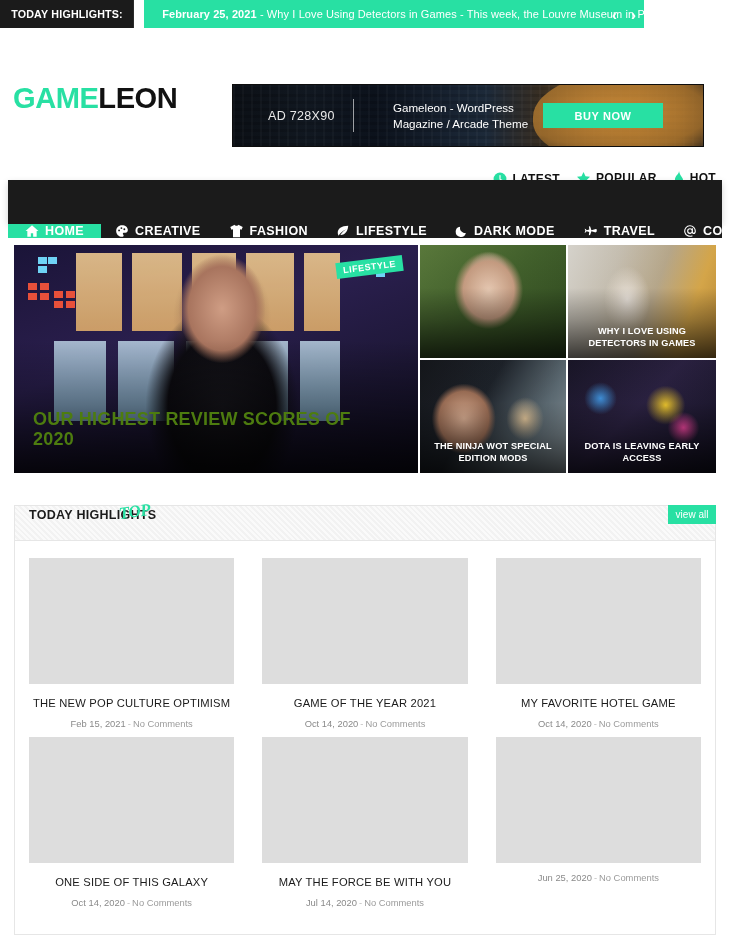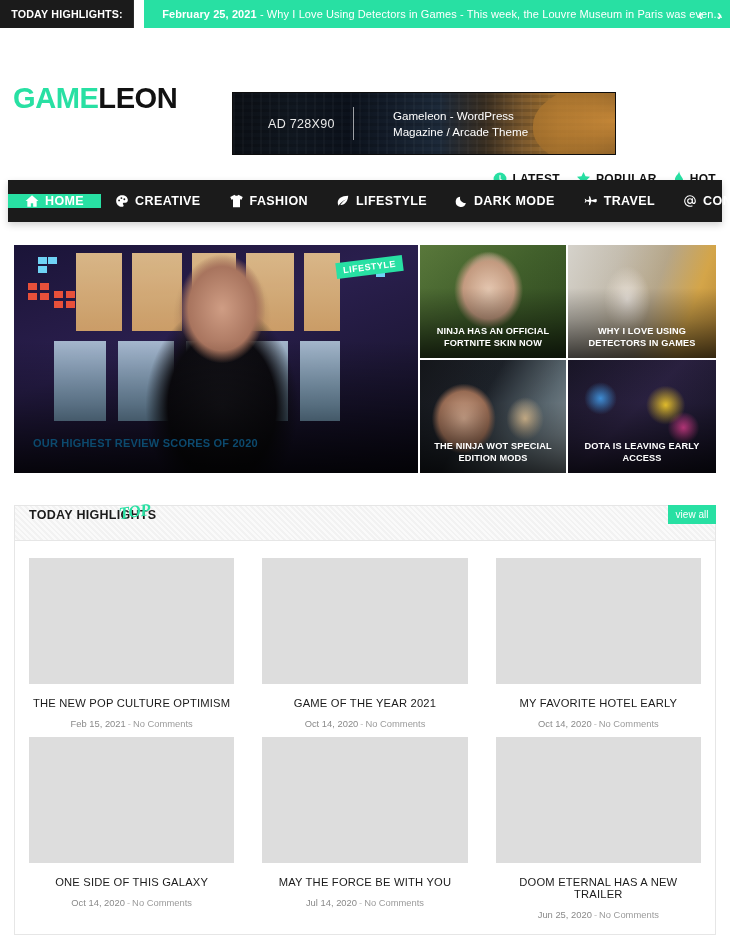--- a/index.html
+++ b/index.html
@@ -5,21 +5,21 @@
   * { box-sizing: border-box; margin: 0; padding: 0; }
   html, body {
     width: 730px; height: 952px;
     background: #ffffff;
     font-family: "Liberation Sans", sans-serif;
     overflow: hidden;
   }
   .page { position: relative; width: 730px; height: 952px; background:#fff; }
 
   
-  .ticker { display:flex; height:28px; width:730px; align-items:stretch; }
+  .ticker { display:flex; height:28px; width:644px; align-items:stretch; }
   .ticker-label {
     background:#1b1b1b; color:#fff; display:flex; align-items:center;
     padding:0 12px; font-size:11.5px; font-weight:bold; letter-spacing:.2px;
     font-family:"Liberation Sans Narrow","Liberation Sans",sans-serif;
     white-space:nowrap; transform:scaleX(.93); transform-origin:left center;
   }
   .ticker-body {
     flex:1; background:#28e0a3; display:flex; align-items:center;
     padding:0 10px 0 18px; overflow:hidden; position:relative;
   }
@@ -33,21 +33,21 @@
   .logo {
     position:absolute; left:13px; top:70px;
     font-size:30px; font-weight:bold; letter-spacing:-.5px;
     font-family:"Liberation Sans Narrow","Liberation Sans",sans-serif;
     transform:translateY(-50%) scaleX(.97); transform-origin:left center;
   }
   .logo .g { color:#28e0a3; }
   .logo .l { color:#111; }
 
   .ad {
-    position:absolute; left:232px; top:64px; width:384px; height:63px;
+    position:absolute; left:232px; top:56px; width:472px; height:63px;
     overflow:hidden; border:1px solid #0d0d0d;
     background:
       radial-gradient(ellipse 120px 50px at 390px 30px, rgba(190,120,40,.95), rgba(160,95,30,0) 70%),
       linear-gradient(90deg,#0c1016 0%, #111821 16%, #0c121c 30%, #16202e 44%, #1d2a3a 54%, #3a2f22 66%, #7d5a2e 76%, #a9762f 86%, #6d4c22 95%, #15151a 100%);
   }
   .ad::before {
     content:""; position:absolute; inset:0;
     background:
       repeating-linear-gradient(90deg, rgba(255,255,255,.05) 0 2px, rgba(0,0,0,0) 2px 9px),
       repeating-linear-gradient(0deg, rgba(0,0,0,.22) 0 3px, rgba(255,255,255,0) 3px 7px);
@@ -66,27 +66,27 @@
   .ad-btn {
     position:absolute; left:310px; width:120px; height:25px; background:#28e0a3;
     color:#fff; font-size:11px; font-weight:bold; letter-spacing:.6px;
     display:flex; align-items:center; justify-content:center; cursor:pointer;
   }
 
   .meta-links {
     position:absolute; right:14px; top:143px; display:flex; align-items:center; gap:16px;
     font-family:"Liberation Sans Narrow","Liberation Sans",sans-serif;
   }
-  .meta-link { display:flex; align-items:center; gap:5px; font-size:12px; font-weight:bold; color:#111; letter-spacing:.3px; cursor:pointer; }
+  .meta-link { display:flex; gap:5px; font-size:12px; font-weight:bold; color:#111; letter-spacing:.3px; cursor:pointer; }
   .meta-link svg { display:block; }
 
   
   .navwrap { position:absolute; left:8px; top:180px; width:714px; height:42px;
              box-shadow:0 3px 7px rgba(0,0,0,.18); }
-  .nav { display:flex; height:42px; background:#1b1b1b; align-items:center; }
+  .nav { display:flex; height:58px; background:#1b1b1b; align-items:flex-end; }
   .nav-item {
     display:flex; align-items:center; gap:6px; padding:0 14px; color:#fff;
     font-size:12.5px; font-weight:bold; letter-spacing:.4px; cursor:pointer;
     font-family:"Liberation Sans Narrow","Liberation Sans",sans-serif;
     white-space:nowrap;
   }
   .nav-item.active { background:#28e0a3; padding:0 17px; }
   .nav-item svg { display:block; flex:none; }
   .nav-spacer { flex:1; }
   .nav-sep { width:1px; background:#4a4a4a; margin:12px 0; }
@@ -138,22 +138,22 @@
   .inv2 { background:#6fd3f5; box-shadow:10px 0 0 #6fd3f5, 0 9px 0 #6fd3f5; }
   .hero-person {
     position:absolute; left:118px; top:6px; width:180px; height:222px;
     background:
       radial-gradient(ellipse 56px 70px at 50% 26%, #cf9d84 0%, #a8745e 60%, rgba(90,60,50,0) 78%),
       radial-gradient(ellipse 90px 120px at 50% 70%, #17161c 0%, #0d0c11 60%, rgba(10,10,14,0) 85%),
       radial-gradient(ellipse 70px 90px at 50% 30%, #7a5540 0%, rgba(70,48,36,0) 70%);
   }
   .hero-shade { position:absolute; inset:0; background:linear-gradient(0deg, rgba(0,0,0,.82) 0%, rgba(0,0,0,.35) 30%, rgba(0,0,0,0) 58%); }
   .hero-title {
-    position:absolute; left:19px; bottom:23px; right:40px; color:#0c4a6e;
-    font-size:11px; font-weight:bold; letter-spacing:.2px; line-height:1.15;
+    position:absolute; left:19px; bottom:23px; right:40px; color:#4d7c0f;
+    font-size:18px; font-weight:bold; letter-spacing:.2px; line-height:1.15;
   }
   .tag {
     position:absolute; right:15px; top:14px; background:#28e0a3; color:#fff;
     font-size:9px; font-weight:bold; letter-spacing:.5px; padding:3px 7px;
     transform:rotate(-7deg); font-family:"Liberation Sans Narrow","Liberation Sans",sans-serif;
   }
 
   .hero-grid { display:grid; grid-template-columns:146px 148px; grid-template-rows:113px 113px; gap:2px; width:296px; }
   .gcard { position:relative; overflow:hidden; }
   .gcard .bg { position:absolute; inset:0; }
@@ -254,20 +254,21 @@
     </div>
 
     <div class="ad">
       <div class="ad-inner">
         <div class="ad-size">AD 728X90</div>
         <div class="ad-div"></div>
         <div class="ad-copy">
           <div>Gameleon - WordPress</div>
           <div>Magazine / Arcade Theme</div>
         </div>
+        <div class="ad-btn">BUY NOW</div>
       </div>
     </div>
 
     <div class="meta-links">
       <div class="meta-link">
         <span>
           <svg width="14" height="14" viewBox="0 0 24 24">
               <circle cx="12" cy="12" r="11" fill="#28e0a3"></circle>
               <path d="M12 6v6.3l4 2.3" stroke="#fff" stroke-width="2" fill="none" stroke-linecap="round"></path>
             </svg>
@@ -373,21 +374,20 @@
       </div>
       <div class="hero-shade"></div>
       <div class="tag">LIFESTYLE</div>
       <div class="hero-title">OUR HIGHEST REVIEW SCORES OF 2020</div>
     </div>
 
     <div class="hero-grid">
       <div class="gcard">
         <div class="bg bg-a"></div>
         <div class="veil"></div>
-        <div class="gt">NINJA HAS AN OFFICIAL FORTNITE SKIN NOW</div>
       </div>
       <div class="gcard">
         <div class="bg bg-b"></div>
         <div class="veil"></div>
         <div class="gt">WHY I LOVE USING DETECTORS IN GAMES</div>
       </div>
       <div class="gcard">
         <div class="bg bg-c"></div>
         <div class="veil"></div>
         <div class="gt">THE NINJA WOT SPECIAL EDITION MODS</div>
@@ -418,21 +418,21 @@
         </div>
         <div class="card">
           <div class="thumb t2"></div>
           <div class="ct">GAME OF THE YEAR 2021</div>
           <div class="cm">
             <span class="d">Oct 14, 2020</span><span class="sep">-</span><span>No Comments</span>
           </div>
         </div>
         <div class="card">
           <div class="thumb t3"></div>
-          <div class="ct">MY FAVORITE HOTEL EARLY</div>
+          <div class="ct">MY FAVORITE HOTEL GAME</div>
           <div class="cm">
             <span class="d">Oct 14, 2020</span><span class="sep">-</span><span>No Comments</span>
           </div>
         </div>
       </div>
 
       <div class="crow">
         <div class="card">
           <div class="thumb t4"></div>
           <div class="ct">ONE SIDE OF THIS GALAXY</div>
@@ -442,21 +442,20 @@
         </div>
         <div class="card">
           <div class="thumb t5"></div>
           <div class="ct">MAY THE FORCE BE WITH YOU</div>
           <div class="cm">
             <span class="d">Jul 14, 2020</span><span class="sep">-</span><span>No Comments</span>
           </div>
         </div>
         <div class="card">
           <div class="thumb t6"></div>
-          <div class="ct">DOOM ETERNAL HAS A NEW TRAILER</div>
           <div class="cm">
             <span class="d">Jun 25, 2020</span><span class="sep">-</span><span>No Comments</span>
           </div>
         </div>
       </div>
     </div>
   </div>
 
 </div>
 

